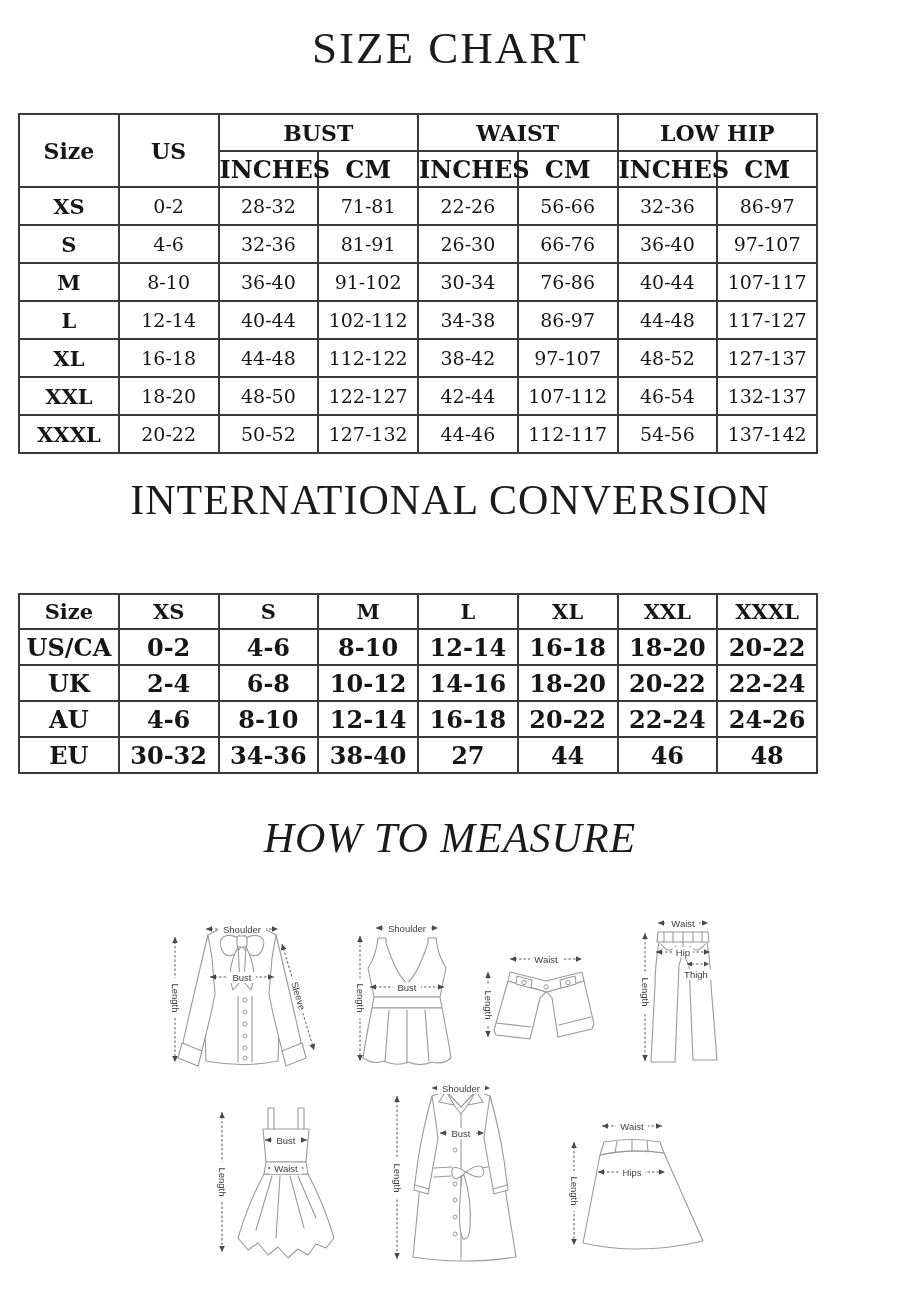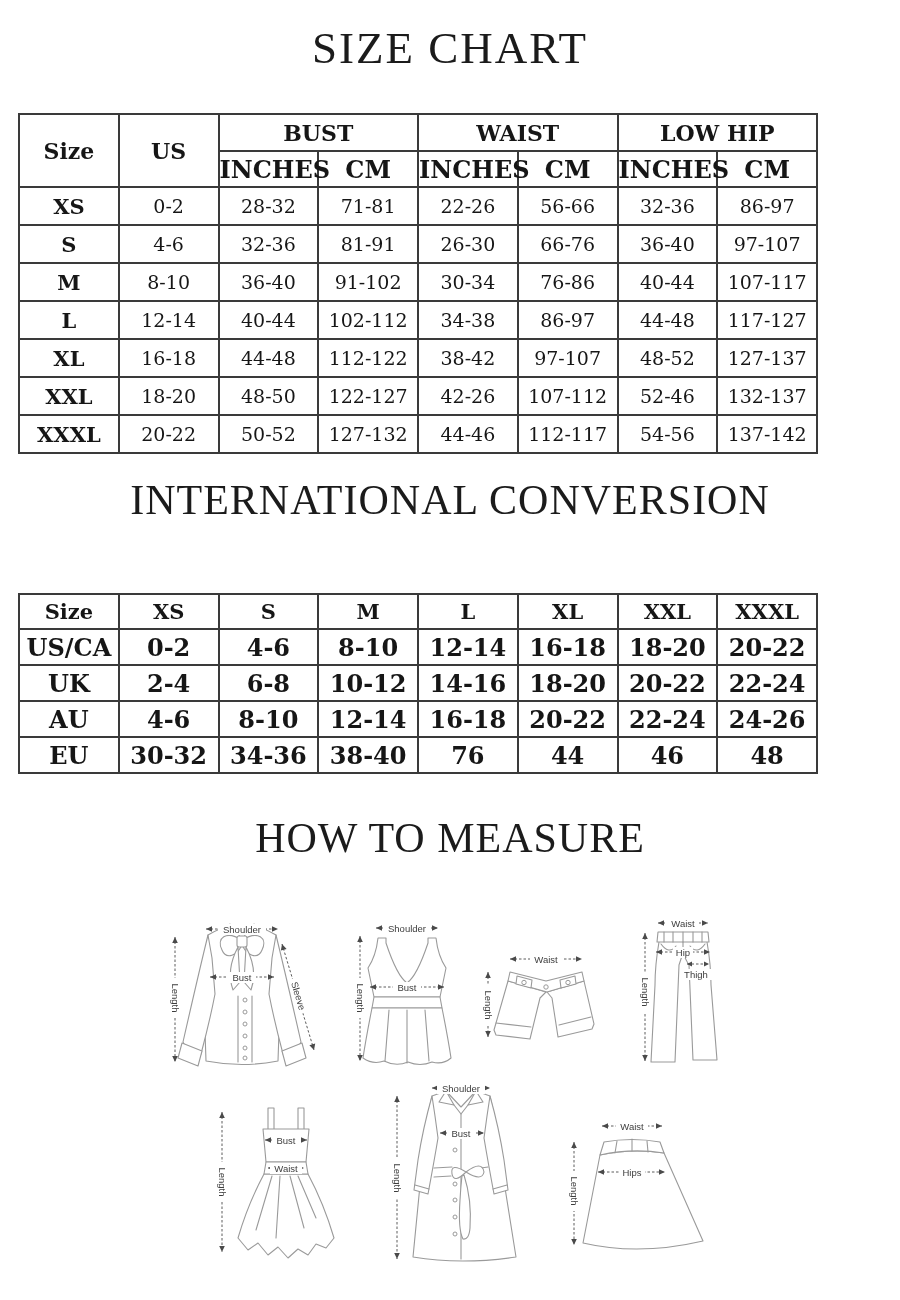--- a/index.html
+++ b/index.html
@@ -2,21 +2,21 @@
 <html><head>
 <meta charset="utf-8">
 <style>
   html,body{margin:0;padding:0;background:#fff;}
   .page{position:relative;width:900px;height:1300px;background:#fff;overflow:hidden;
         font-family:"DejaVu Serif", serif;color:#161616;}
   .title{position:absolute;left:0;width:900px;text-align:center;margin:0;
          font-family:"Liberation Serif", serif;font-weight:400;color:#1b1b1b;}
   #t-size{top:22px;font-size:45px;letter-spacing:2px;}
   #t-conv{top:476px;font-size:42px;letter-spacing:1px;}
-  #t-meas{top:814px;font-size:42px;letter-spacing:1px;}
+  #t-meas{top:814px;font-size:42px;letter-spacing:1px;font-style:italic;}
   table{position:absolute;left:18px;width:800px;border-collapse:collapse;table-layout:fixed;
         text-align:center;}
   th,td{border:2px solid #3a3a3a;padding:0;vertical-align:middle;}
   .t1{top:113px;}
   .t1 thead tr.gr th{height:35px;font-size:22px;}
   .t1 thead tr.sub th{height:34px;font-size:24px;}
   .t1 tbody td{height:36px;font-size:19px;font-weight:400;}
   .t1 tbody td.szc{font-size:21px;font-weight:700;}
   .t2{top:593px;}
   .t2 thead th{height:33px;font-size:21px;}
@@ -104,23 +104,23 @@
         <td>38-42</td>
         <td>97-107</td>
         <td>48-52</td>
         <td>127-137</td>
       </tr>
       <tr>
         <td class="szc">XXL</td>
         <td>18-20</td>
         <td>48-50</td>
         <td>122-127</td>
-        <td>42-26</td>
+        <td>42-44</td>
         <td>107-112</td>
-        <td>52-46</td>
+        <td>46-54</td>
         <td>132-137</td>
       </tr>
       <tr>
         <td class="szc">XXXL</td>
         <td>20-22</td>
         <td>50-52</td>
         <td>127-132</td>
         <td>44-46</td>
         <td>112-117</td>
         <td>54-56</td>
@@ -173,21 +173,21 @@
         <td>16-18</td>
         <td>20-22</td>
         <td>22-24</td>
         <td>24-26</td>
       </tr>
       <tr>
         <td>EU</td>
         <td>30-32</td>
         <td>34-36</td>
         <td>38-40</td>
-        <td>76</td>
+        <td>27</td>
         <td>44</td>
         <td>46</td>
         <td>48</td>
       </tr>
     </tbody>
   </table>
 
   <h2 class="title" id="t-meas">HOW TO MEASURE</h2>
 
   <svg class="diag" style="left:166px;top:918px;" width="160" height="152" viewBox="0 0 160 152">

